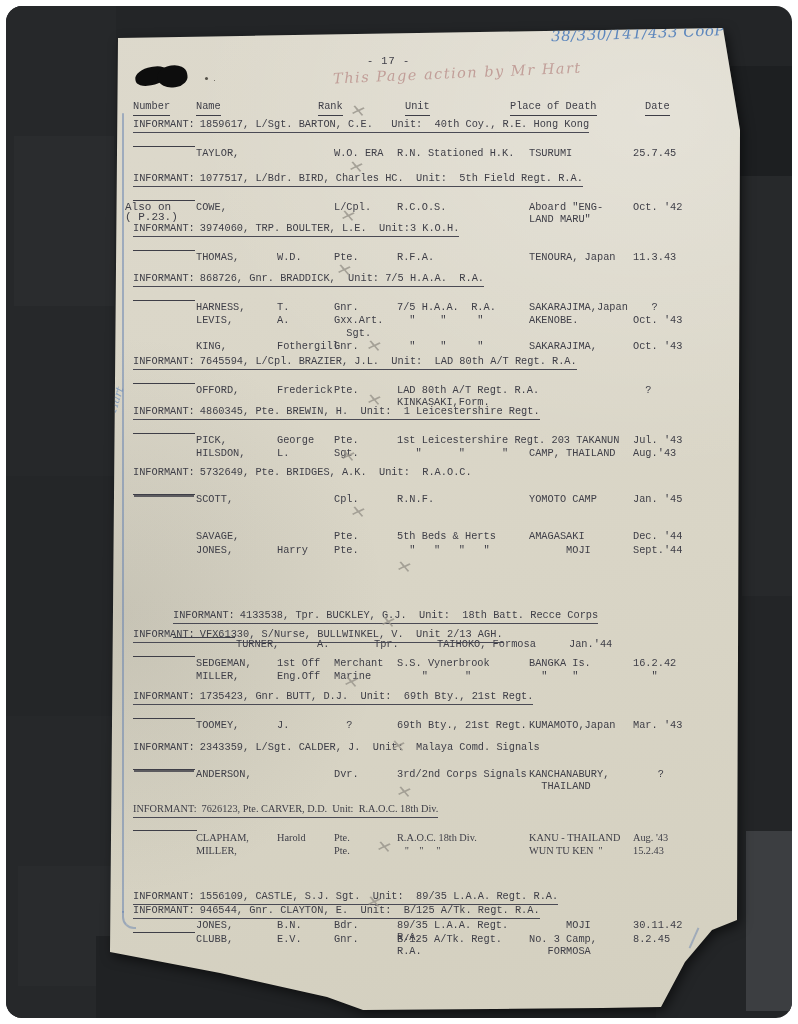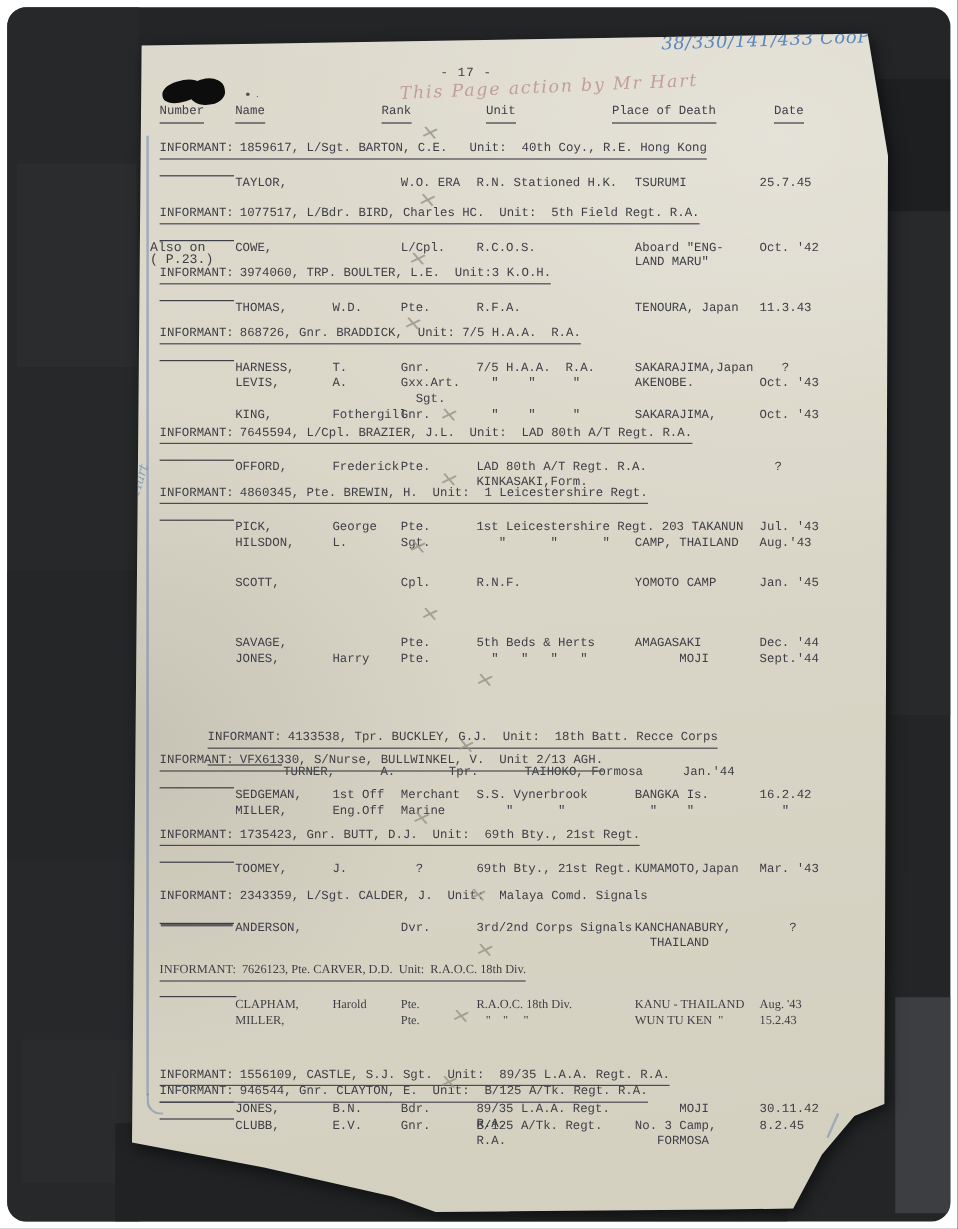--- a/index.html
+++ b/index.html
@@ -40,21 +40,21 @@
     letter-spacing:1.5px;transform:rotate(-2.5deg);opacity:.85;}
   .hw-side{position:absolute;left:-14px;top:388px;color:#7292bd;font-size:11px;
     transform:rotate(-72deg);opacity:.8;}
   .margin-line{position:absolute;left:17px;top:98px;width:2px;height:800px;
     background:rgba(95,125,175,.5);border-radius:2px;}
   .margin-hook{position:absolute;left:17px;top:896px;width:12px;height:16px;
     border-left:2px solid rgba(95,125,175,.5);border-bottom:2px solid rgba(95,125,175,.45);
     border-bottom-left-radius:12px;}
   .blue-slash{position:absolute;left:588px;top:912px;width:2px;height:22px;
     background:rgba(95,125,175,.45);transform:rotate(24deg);}
-  .hdr-row{position:absolute;left:0;top:72px;width:100%;height:14px;}
+  .hdr-row{position:absolute;left:0;top:85px;width:100%;height:14px;}
   .hdr{position:absolute;border-bottom:1px solid #3e3e47;padding-bottom:2px;white-space:pre;}
   .block{position:absolute;left:28px;right:10px;}
   .inf-line{display:inline-block;white-space:pre-wrap;}
   .u{border-bottom:1px solid #4a4a54;padding-bottom:1px;}
   .inf-label{border-bottom:1px solid #3e3e47;padding-bottom:16px;margin-right:5px;}
   .inf-label.dbl{box-shadow:0 3px 0 -1px rgba(62,62,71,.8);}
   .row{display:grid;grid-template-columns:63px 81px 57px 63px 132px 104px 1fr;
     margin-top:1px;}
   .row.first{margin-top:14px;}
   .cell{white-space:pre-wrap;}
@@ -175,21 +175,21 @@
               <span class="cell">Jul. '43</span>
             </div><div class="row">
               <span class="cell mnote"></span>
               <span class="cell">HILSDON,</span>
               <span class="cell">L.</span>
               <span class="cell">Sgt.</span>
               <span class="cell">   "      "      "</span>
               <span class="cell">CAMP, THAILAND</span>
               <span class="cell">Aug.'43</span>
             </div></div>
-          <div class="block" style="top: 451px;"><div class="row first">
+          <div class="block" style="top: 451px;"><div class="inf-line"><span class="inf-label dbl">INFORMANT:</span><span class="inf-text">5732649, Pte. BRIDGES, A.K.  Unit:  R.A.O.C.</span></div><div class="row first">
               <span class="cell mnote"></span>
               <span class="cell">SCOTT,</span>
               <span class="cell"></span>
               <span class="cell">Cpl.</span>
               <span class="cell">R.N.F.</span>
               <span class="cell">YOMOTO CAMP</span>
               <span class="cell">Jan. '45</span>
             </div></div>
           <div class="block" style="top: 501px;"><div class="row first">
               <span class="cell mnote"></span>

